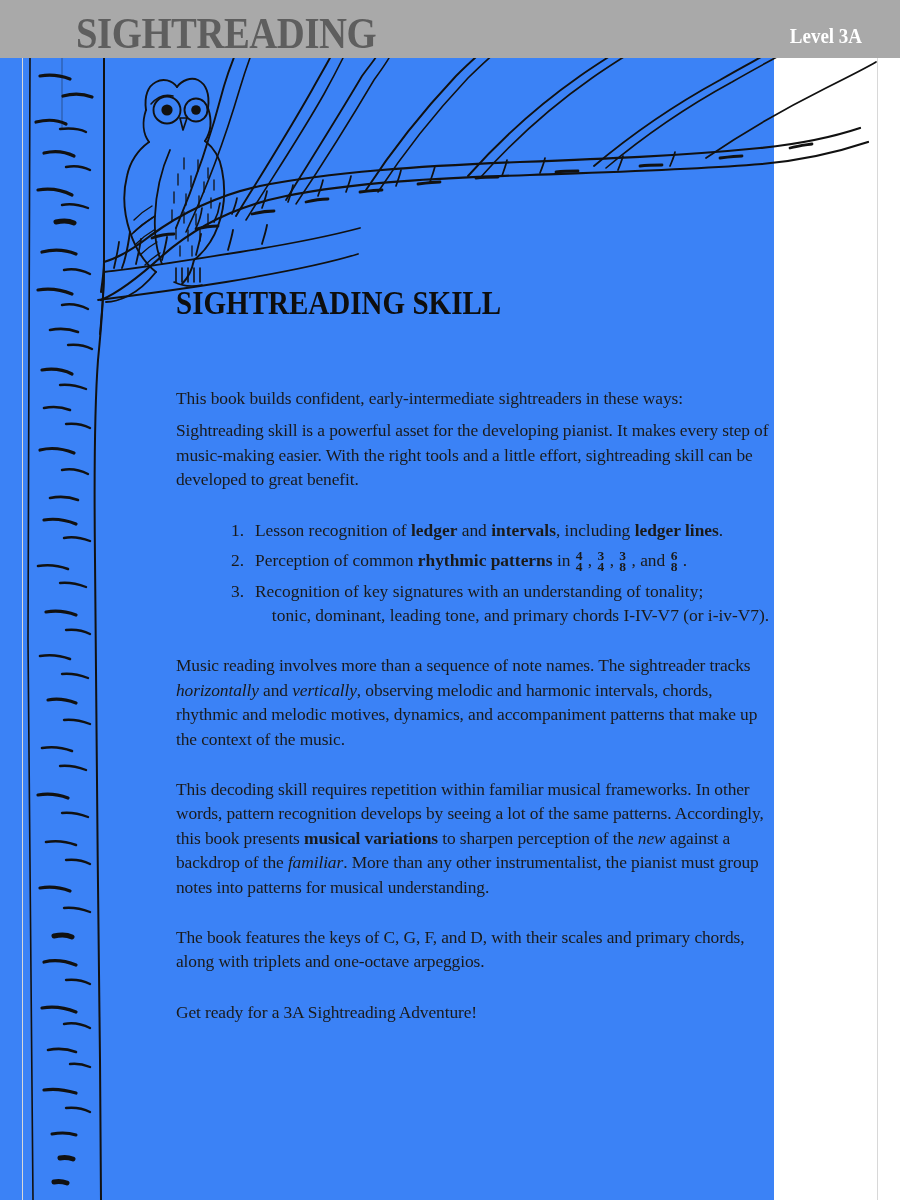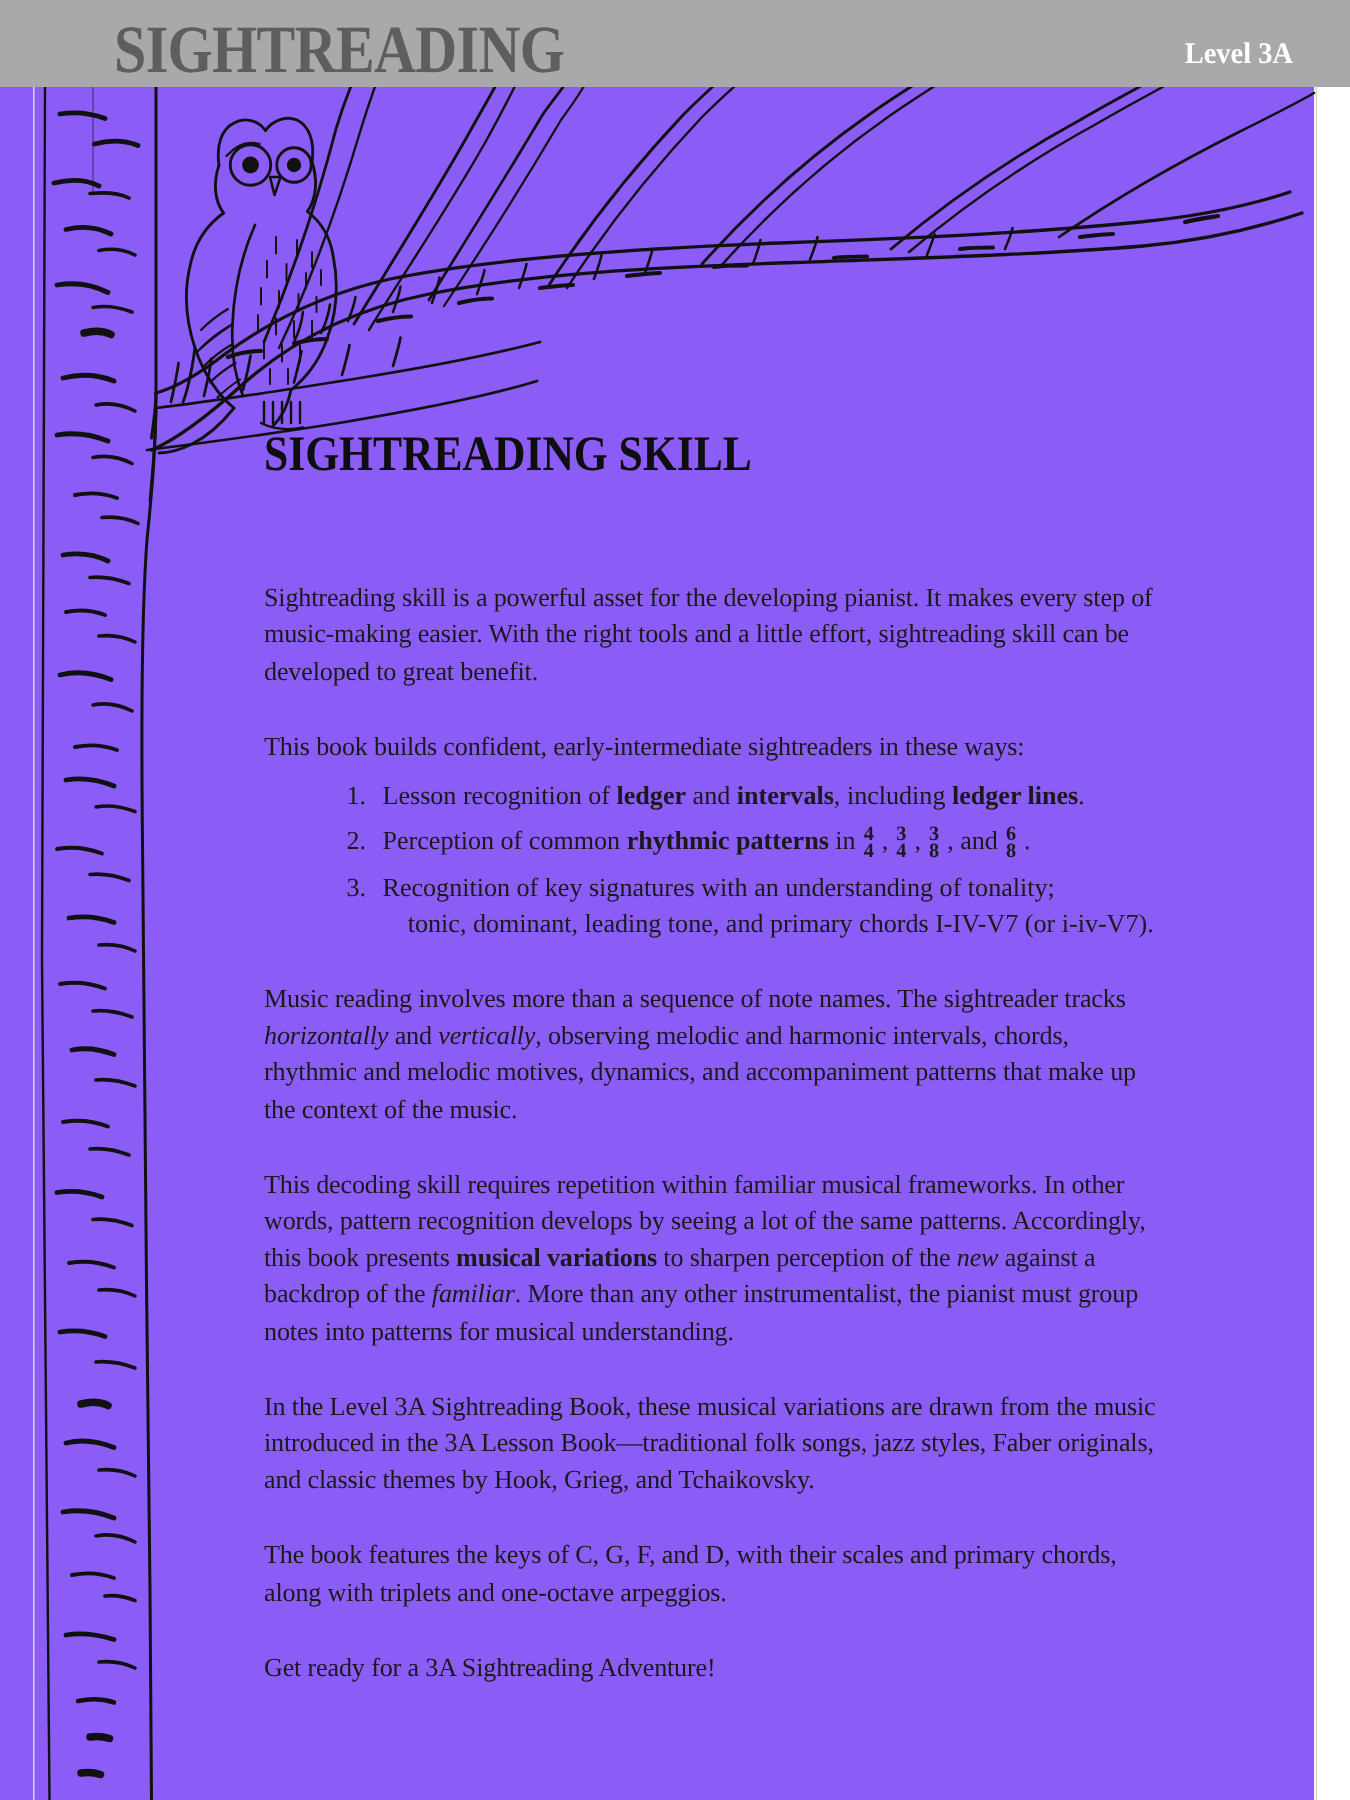--- a/index.html
+++ b/index.html
@@ -13,22 +13,22 @@
     position: relative;
     overflow: hidden;
     font-family: "Liberation Serif", "DejaVu Serif", serif;
     color: #111111;
   }
 
   
   #page {
     position: absolute;
     left: 0; top: 0;
-    width: 876px; height: 1200px;
-    background: #8b5cf6;
+    width: 774px; height: 1200px;
+    background: #3b82f6;
     text-decoration: underline;
   }
   .page-border-left,
   .page-border-right {
     position: absolute;
     top: 58px;
     width: 1px;
     height: 1142px;
     background: #d8d8d8;
   }
@@ -371,23 +371,23 @@
 
   <div id="header-band">
     <div id="header-title">SIGHTREADING</div>
     <div id="header-level">Level 3A</div>
   </div>
 
   <div id="content">
 
     <h1 id="skill-heading">SIGHTREADING SKILL</h1>
 
+    <p class="body-par tight">This book builds confident, early-intermediate sightreaders in these ways:</p>
+
     <p class="body-par">Sightreading skill is a powerful asset for the developing pianist. It makes every step of music-making easier. With the right tools and a little effort, sightreading skill can be developed to great benefit.</p>
-
-    <p class="body-par tight">This book builds confident, early-intermediate sightreaders in these ways:</p>
 
     <ol class="ways-list">
 
       <li>
         <span class="num">1.</span><span>Lesson recognition of </span><b>ledger</b><span> and </span><b>intervals</b><span>, including </span><b>ledger lines</b><span>.</span>
       </li>
 
       <li>
         <span class="num">2.</span><span>Perception of common </span><b>rhythmic patterns</b><span> in </span><span class="timesig"><span>4</span><span>4</span></span><span> , </span><span class="timesig"><span>3</span><span>4</span></span><span> , </span><span class="timesig"><span>3</span><span>8</span></span><span> , and </span><span class="timesig"><span>6</span><span>8</span></span><span> .</span>
       </li>
@@ -396,20 +396,19 @@
         <span class="num">3.</span><span>Recognition of key signatures with an understanding of tonality;</span>
         <span class="sub">tonic, dominant, leading tone, and primary chords I-IV-V7 (or i-iv-V7).</span>
       </li>
 
     </ol>
 
     <p class="body-par"><span>Music reading involves more than a sequence of note names. The sightreader tracks </span><i>horizontally</i><span> and </span><i>vertically</i><span>, observing melodic and harmonic intervals, chords, rhythmic and melodic motives, dynamics, and accompaniment patterns that make up the context of the music.</span></p>
 
     <p class="body-par"><span>This decoding skill requires repetition within familiar musical frameworks. In other words, pattern recognition develops by seeing a lot of the same patterns. Accordingly, this book presents </span><b>musical variations</b><span> to sharpen perception of the </span><i>new</i><span> against a backdrop of the </span><i>familiar</i><span>. More than any other instrumentalist, the pianist must group notes into patterns for musical understanding.</span></p>
 
-    <p class="body-par">In the Level 3A Sightreading Book, these musical variations are drawn from the music introduced in the 3A Lesson Book—traditional folk songs, jazz styles, Faber originals, and classic themes by Hook, Grieg, and Tchaikovsky.</p>
 
     <p class="body-par">The book features the keys of C, G, F, and D, with their scales and primary chords, along with triplets and one-octave arpeggios.</p>
 
     <p class="body-par last">Get ready for a 3A Sightreading Adventure!</p>
 
   </div>
 </div>
 
 </body></html>

